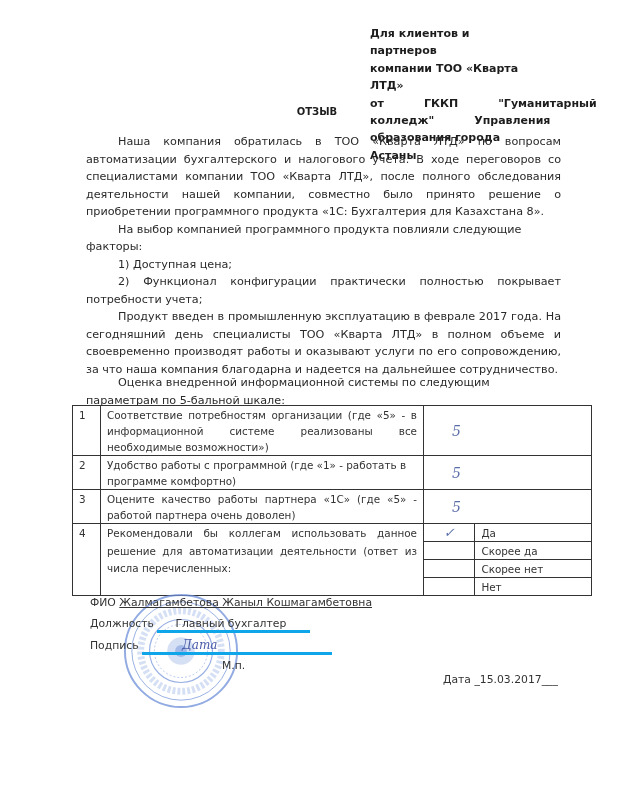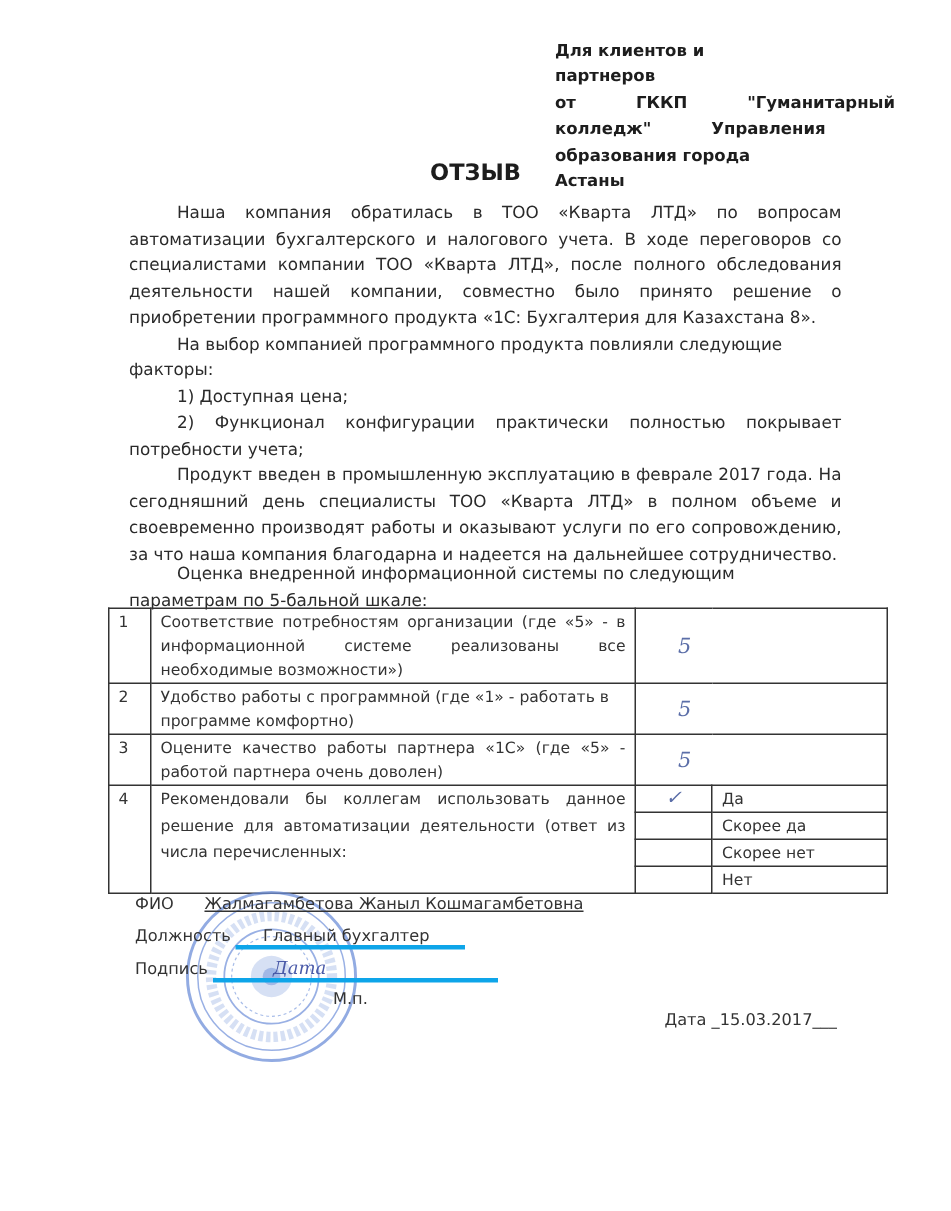--- a/index.html
+++ b/index.html
@@ -1,42 +1,43 @@
 <!DOCTYPE html>
 <html><head>
 <meta charset="utf-8">
 <style>
   html, body { margin:0; padding:0; }
   body { width:634px; height:807px; background:#ffffff; position:relative; overflow:hidden;
          font-family:"DejaVu Sans", sans-serif; color:#2a2a2a; font-size:11.2px; }
   .abs { position:absolute; }
   .addr { left:370px; top:25px; width:160px; font-weight:bold; font-size:11px; line-height:17.4px; color:#1d1d1d; }
   .addr .just { display:flex; justify-content:space-between;gap:40px; }
-  .title { left:0; width:634px; text-align:center; top:106px; font-weight:bold; font-size:15px; color:#1d1d1d; }
+  .title { left:0; width:634px; text-align:center; top:106px; font-weight:bold; font-size:10px; color:#1d1d1d; }
   .body { left:86px; width:475px; line-height:17.5px; text-align:justify; font-size:11.2px; }
   .body p { margin:0; text-indent:32px; }
   .body p.nojust { text-align:left; }
   table.grid { position:absolute; left:72px; top:405px; border-collapse:collapse; font-size:10.4px; line-height:16px; color:#333; }
   table.grid td { border:1.3px solid #333; vertical-align:top; padding:1px 6px 0 6px; }
   .num { width:15px; }
   .txt { width:310px; text-align:justify; }
   .mark { width:28px; text-align:center; font-family:"DejaVu Serif", serif; font-style:italic; color:#5b6ea8; font-size:13px; }
   .score { width:133px; font-family:"DejaVu Serif", serif; font-style:italic; color:#5b6ea8; font-size:14px; padding-left:28px !important; }
   .opt { width:80px; }
   .sig { left:90px; font-size:10.8px; color:#333; }
-  .u { text-decoration:underline;margin-left:17px; }
+  .u { text-decoration:underline; }
   .line { display:inline-block; border-bottom:3px solid #0ea5e9; }
   .stamp { left:122px; top:592px; width:118px; height:118px; }
   .hand { font-family:"DejaVu Serif", serif; font-style:italic; color:#4a5aa8; }
 </style>
 </head>
 <body>
 
 <div class="abs addr">
   <div>Для клиентов и партнеров</div>
+  <div>компании ТОО «Кварта ЛТД»</div>
   <div class="just">
     <span>от</span>
     <span>ГККП</span>
     <span>"Гуманитарный</span>
   </div>
   <div class="just">
     <span>колледж"</span>
     <span>Управления</span>
   </div>
   <div>образования города Астаны</div>

